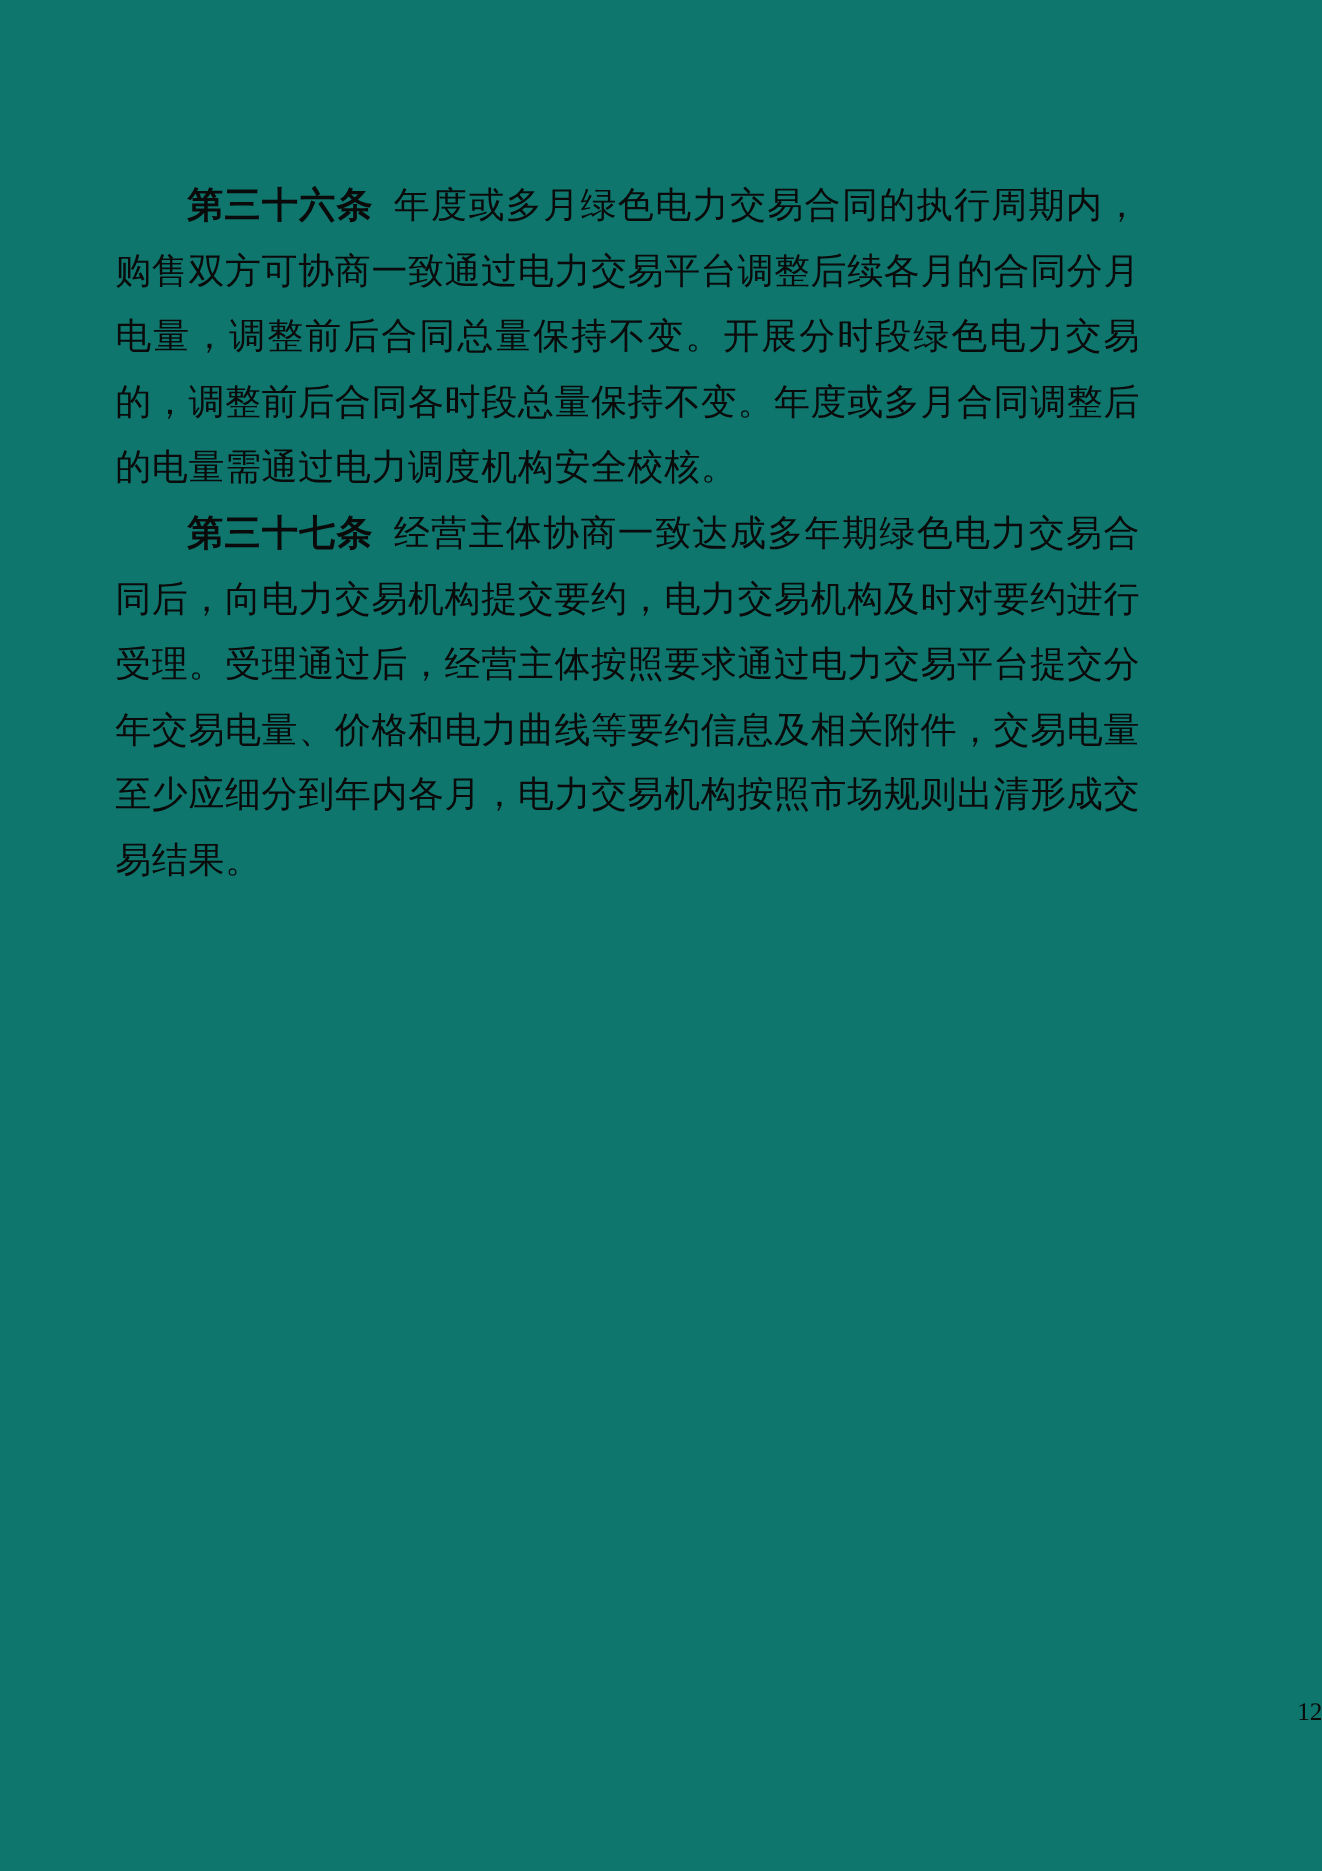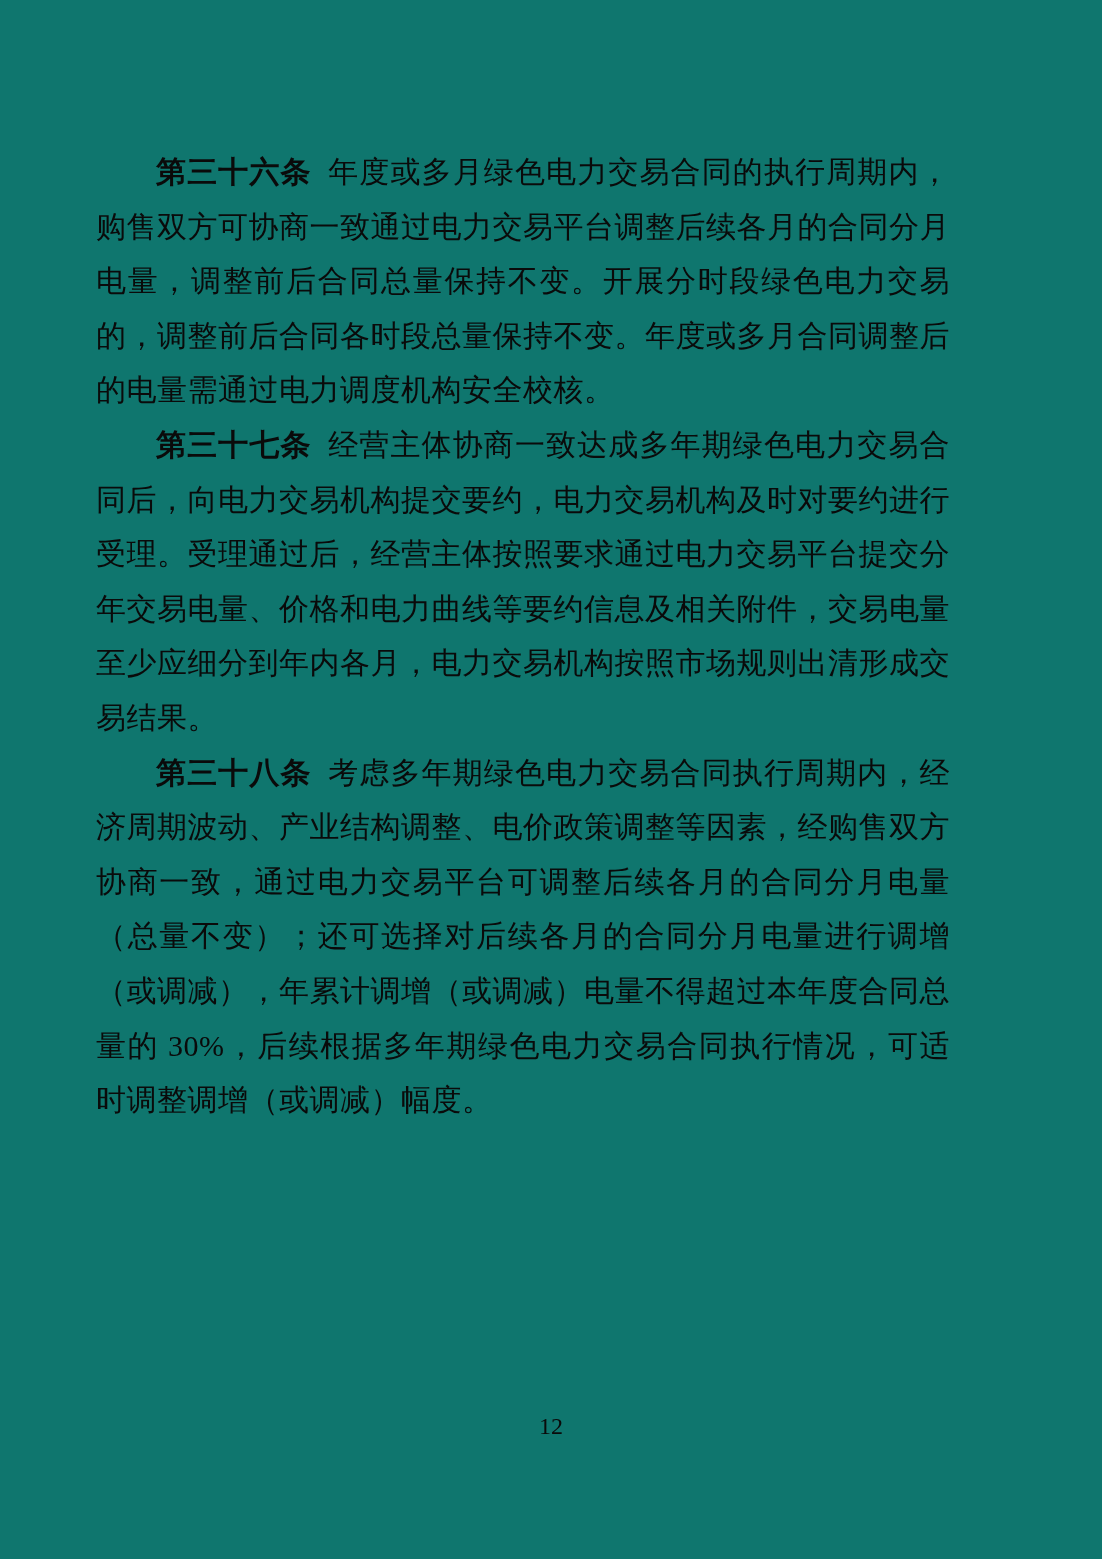--- a/index.html
+++ b/index.html
@@ -31,36 +31,35 @@
   }
   .article-heading {
     font-weight: bold;
     margin-right: 0.55em;
   }
   .page-number {
     position: absolute;
     left: 0;
     right: 0;
     top: 1412px;
-    text-align: center;
-    font-size: 24px;
+    text-align: right;
+    font-size: 21px;
     line-height: 28px;
     color: #0a0a0a;
     font-family: "Liberation Serif", "DejaVu Serif", serif;
   }
 </style>
 </head>
 <body>
 
 <div class="page">
   <div class="body-text">
 
     <p class="para"><span class="article-heading">第三十六条</span><span>年度或多月绿色电力交易合同的执行周期内，购售双方可协商一致通过电力交易平台调整后续各月的合同分月电量，调整前后合同总量保持不变。开展分时段绿色电力交易的，调整前后合同各时段总量保持不变。年度或多月合同调整后的电量需通过电力调度机构安全校核。</span></p>
 
     <p class="para"><span class="article-heading">第三十七条</span><span>经营主体协商一致达成多年期绿色电力交易合同后，向电力交易机构提交要约，电力交易机构及时对要约进行受理。受理通过后，经营主体按照要求通过电力交易平台提交分年交易电量、价格和电力曲线等要约信息及相关附件，交易电量至少应细分到年内各月，电力交易机构按照市场规则出清形成交易结果。</span></p>
 
-    <p class="para"><span class="article-heading">第三十八条</span><span>考虑多年期绿色电力交易合同执行周期内，经济周期波动、产业结构调整、电价政策调整等因素，经购售双方协商一致，通过电力交易平台可调整后续各月的合同分月电量（总量不变）；还可选择对后续各月的合同分月电量进行调增（或调减），年累计调增（或调减）电量不得超过本年度合同总量的 30%，后续根据多年期绿色电力交易合同执行情况，可适时调整调增（或调减）幅度。</span></p>
 
 
   </div>
 
   <div class="page-number">12</div>
 </div>
 
 </body></html>

